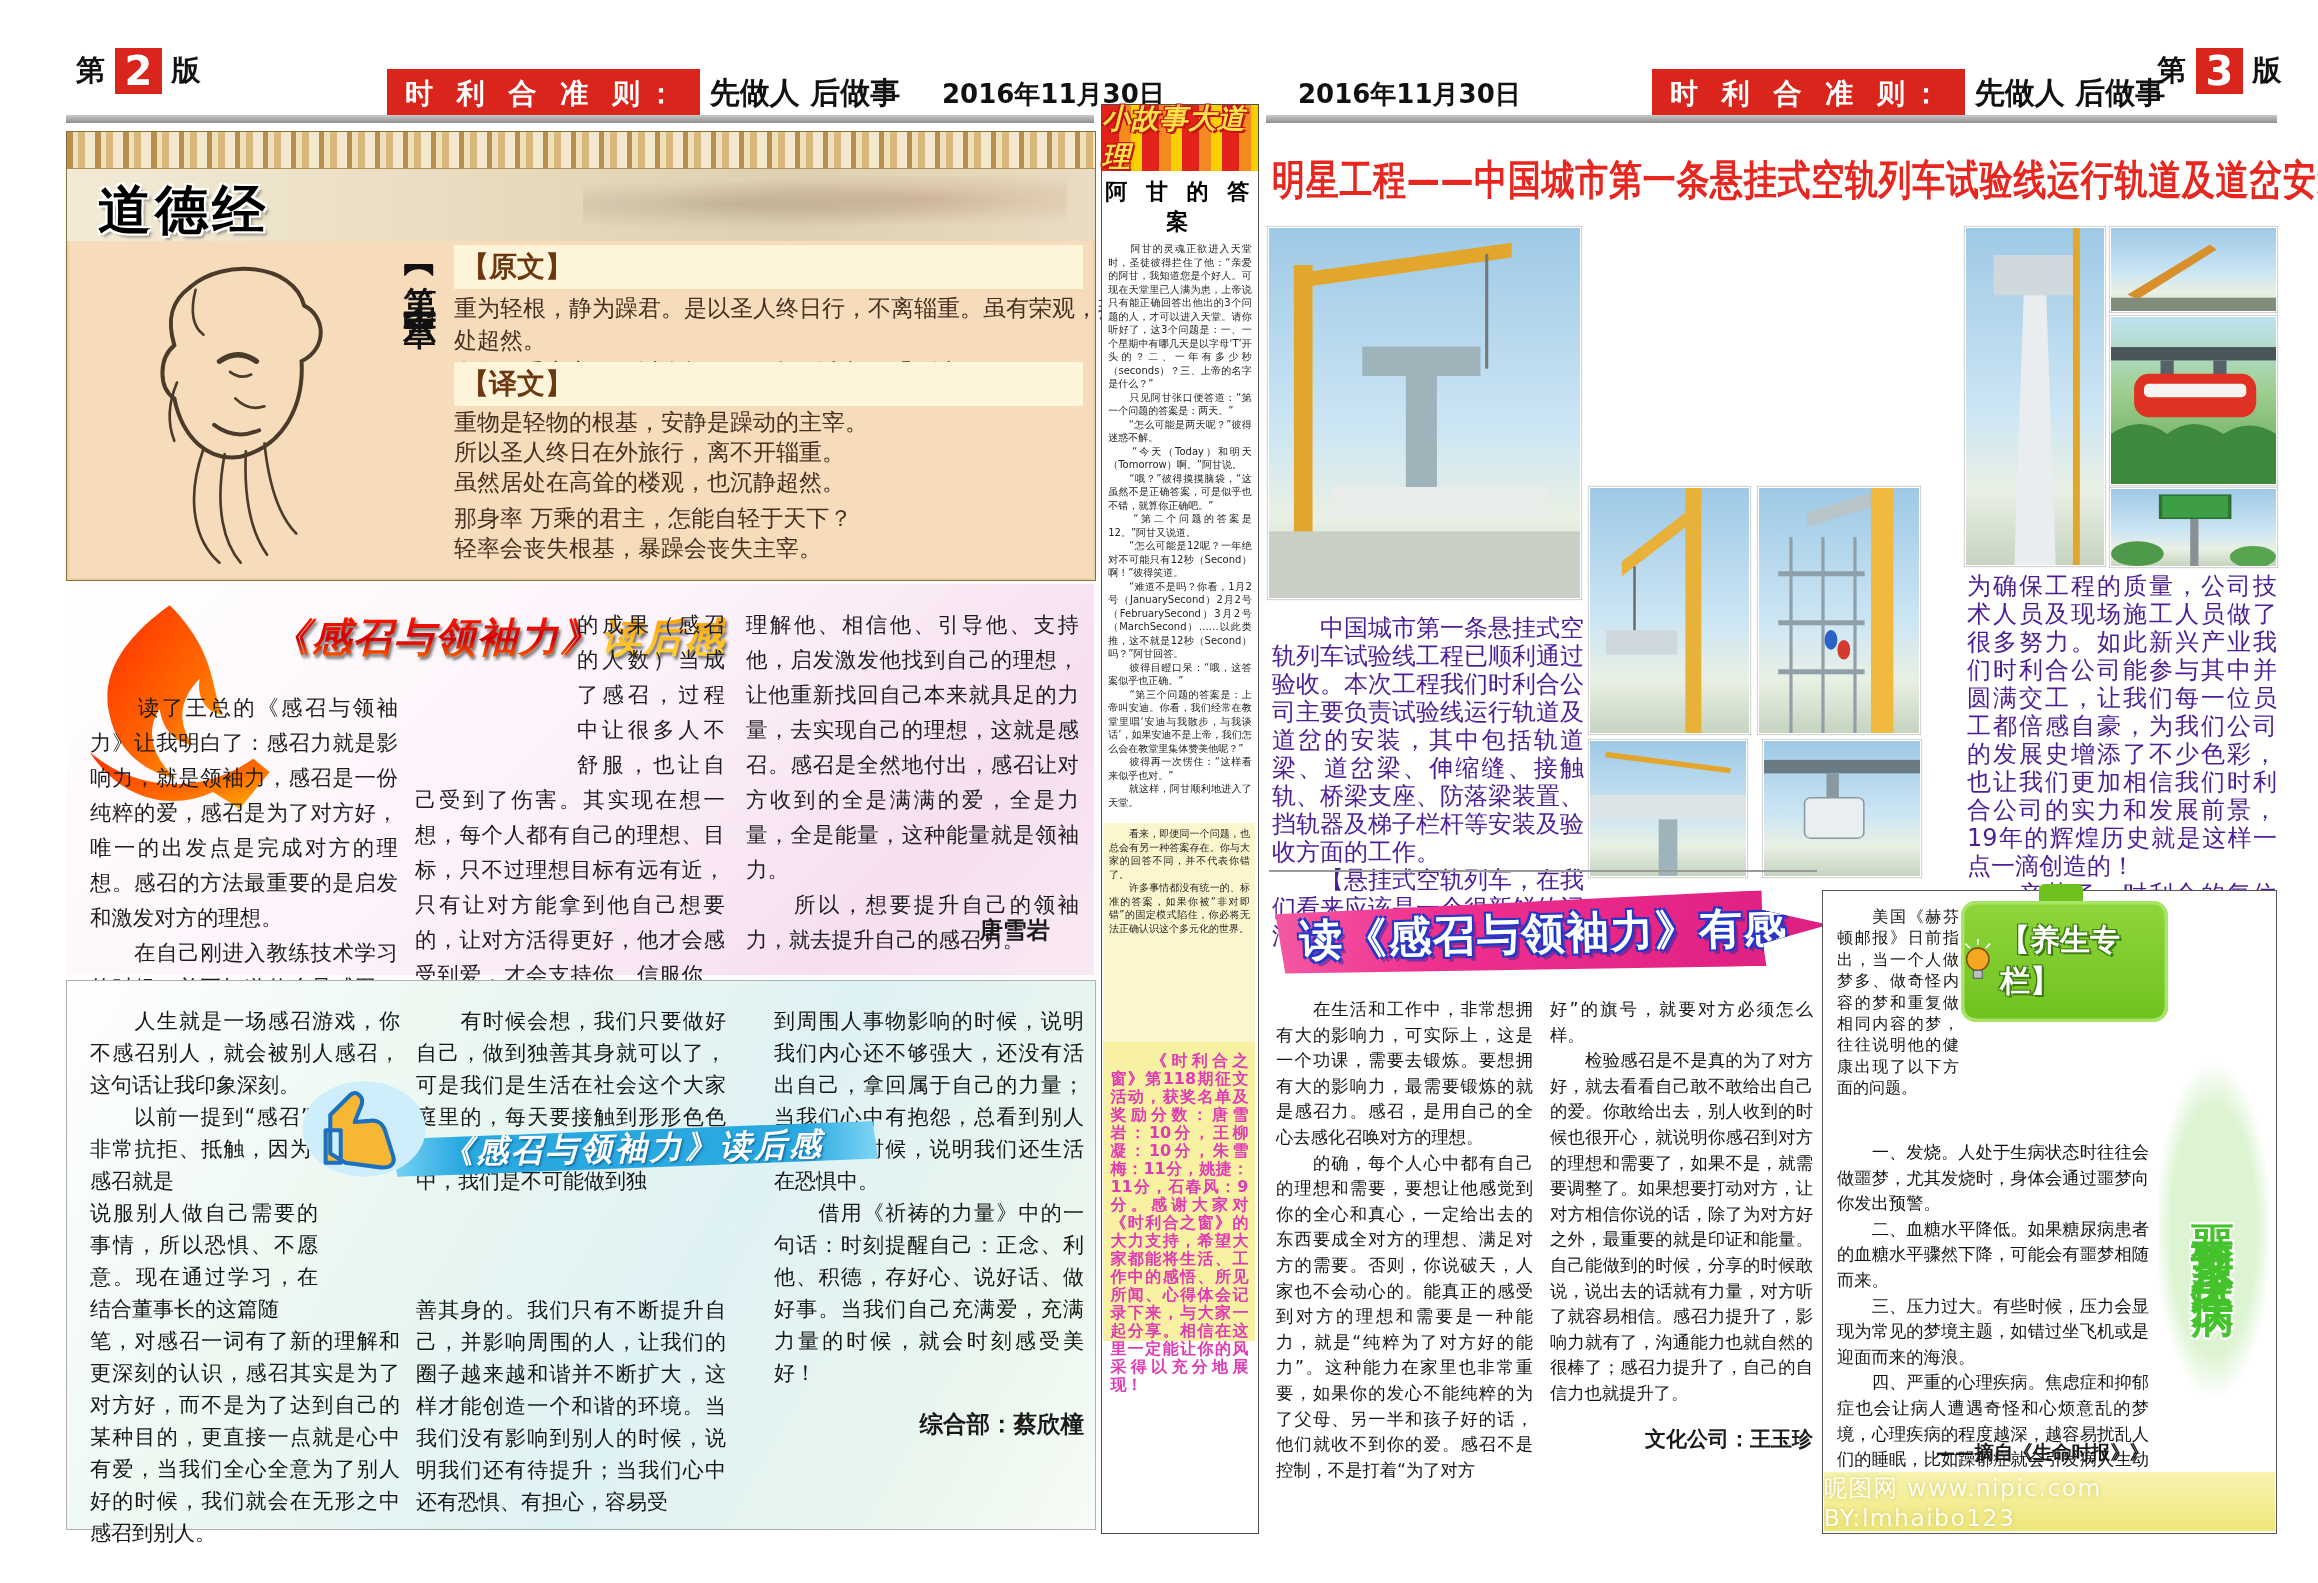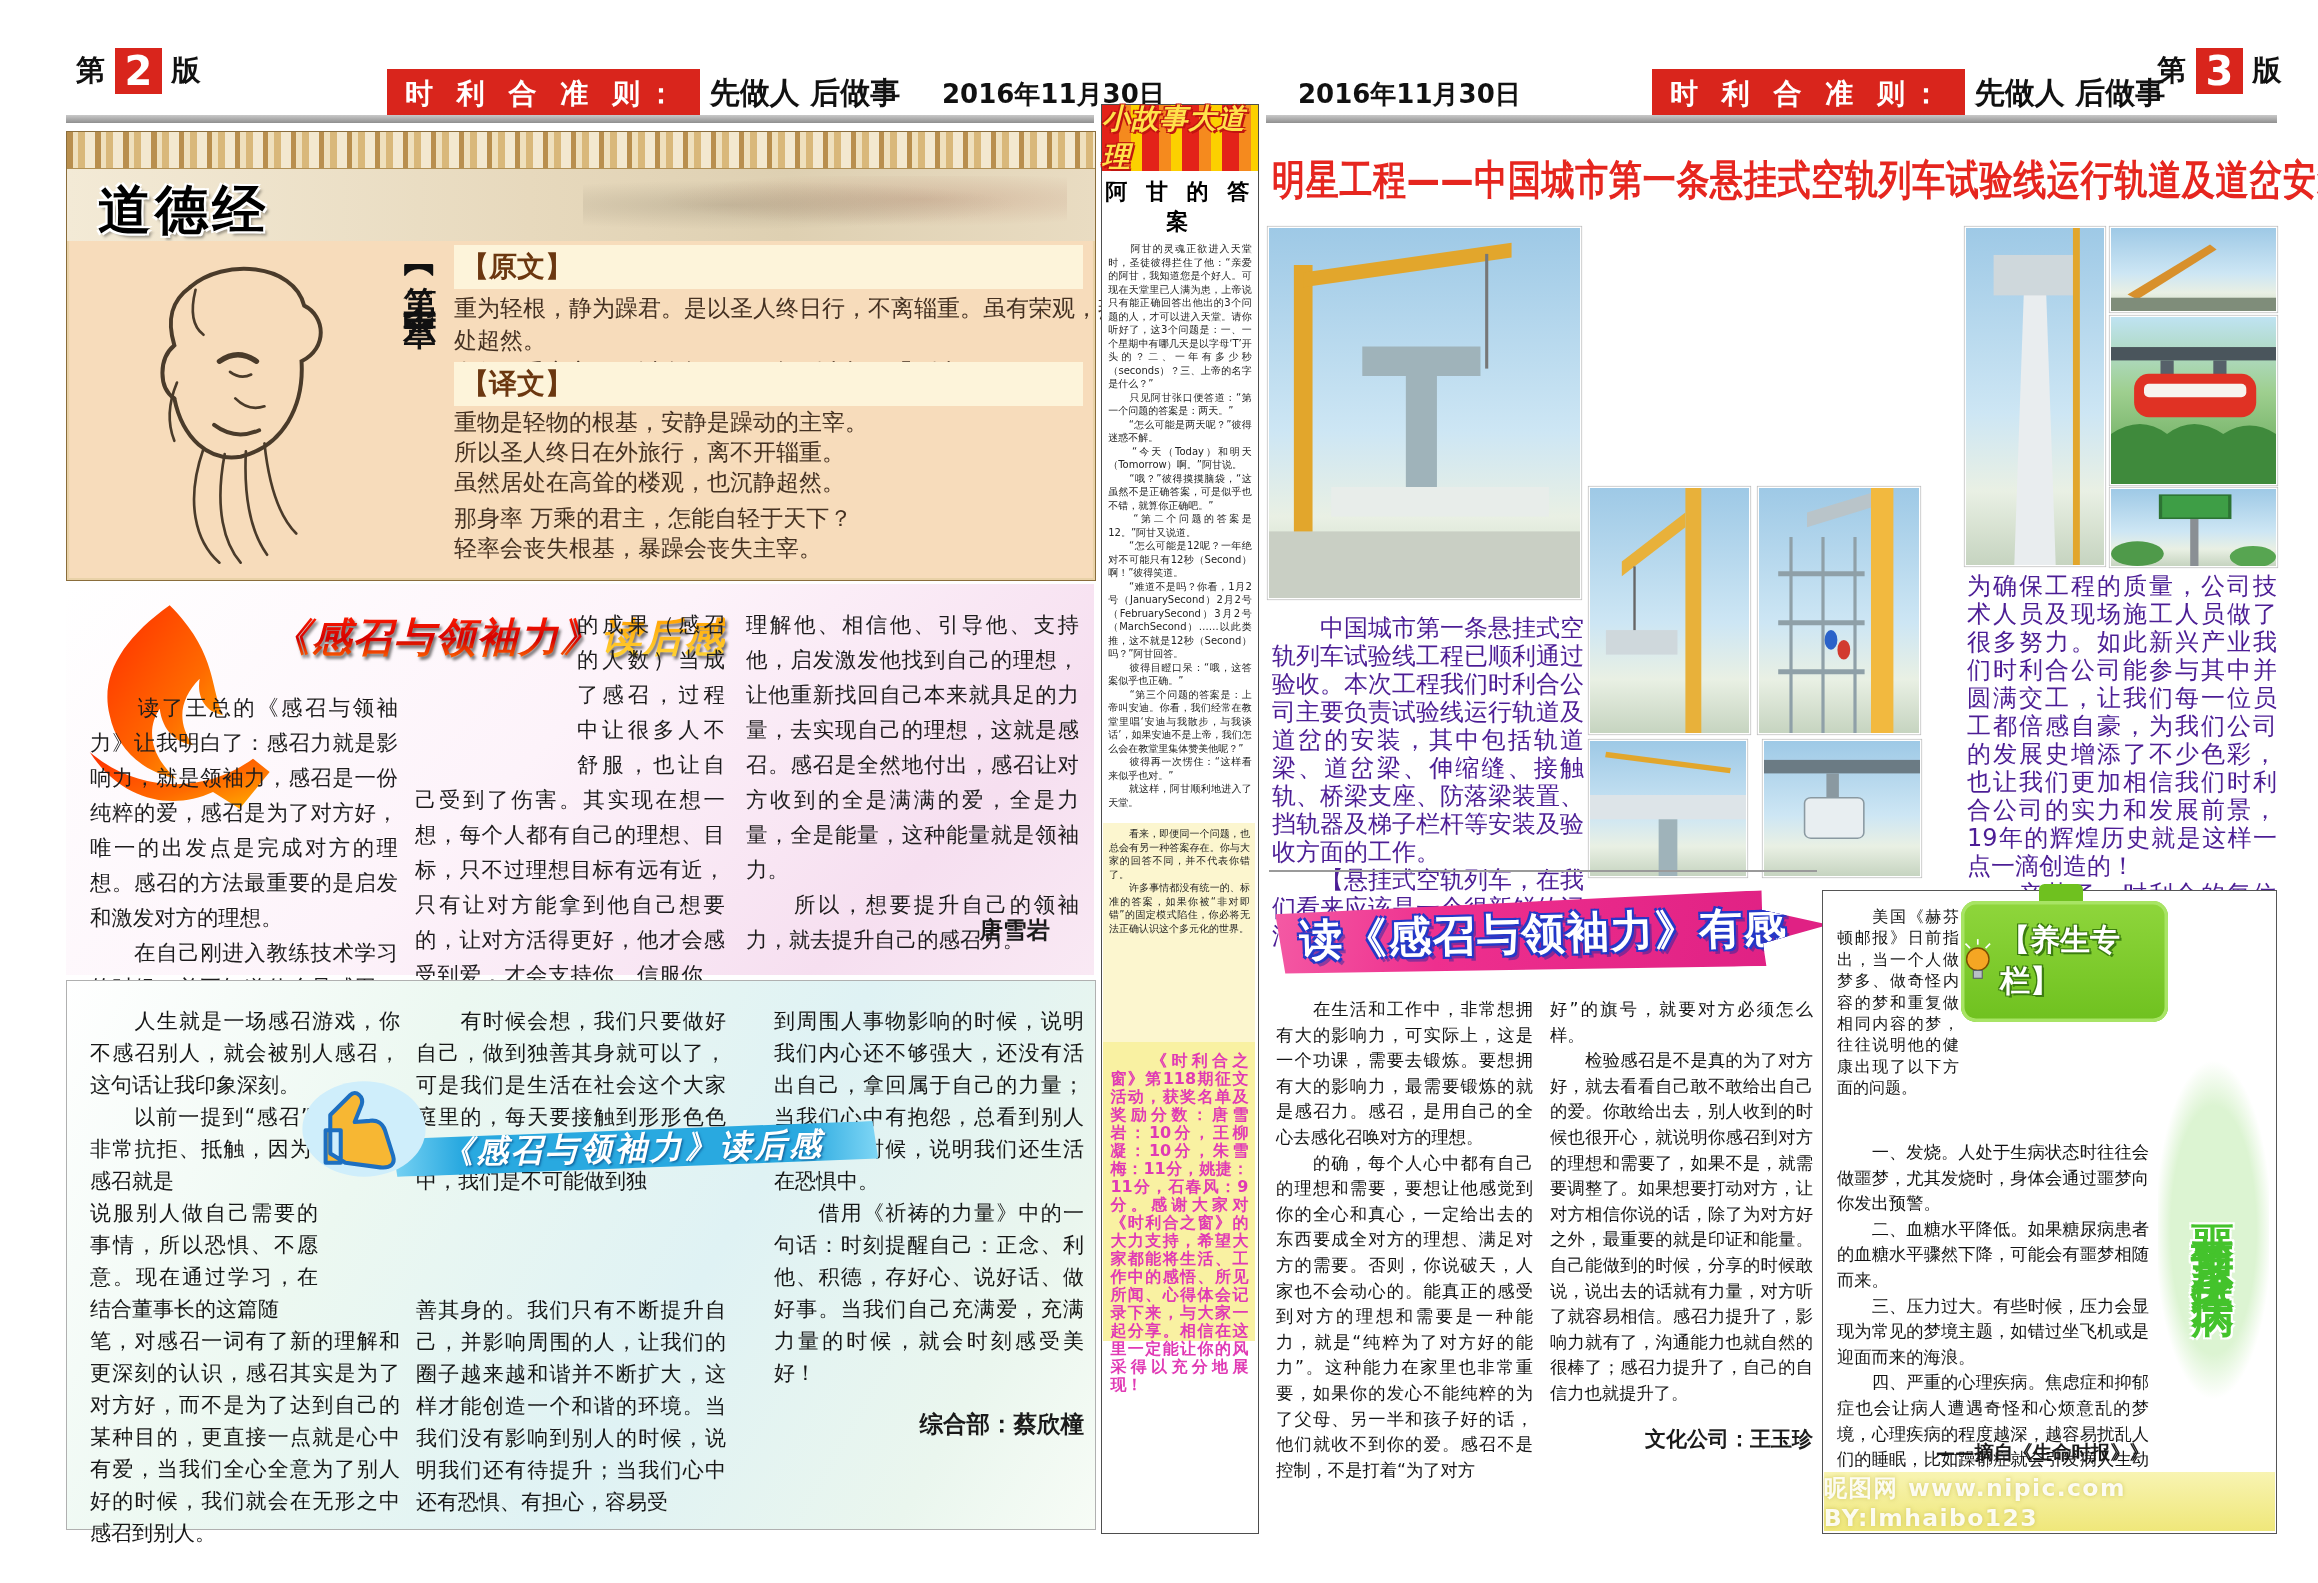--- a/index.html
+++ b/index.html
@@ -95,21 +95,21 @@
      display:flex;align-items:center;justify-content:center;gap:5.5px;}
   .badge span{color:#fff;font-weight:bold;font-size:30px;
      text-shadow:-1.4px -1.4px 0 #3c7d10,1.4px -1.4px 0 #3c7d10,-1.4px 1.4px 0 #3c7d10,2.1px 2.1px 0 #3c7d10;}
   .badge-tab{background:#6fc11f;border-radius:5.5px 5.5px 0 0;}
   .vtitle{writing-mode:vertical-rl;font-size:43px;font-weight:bold;color:#44c32c;letter-spacing:9.7px;
      text-shadow:-2.1px -2.1px 0 #fff,2.1px -2.1px 0 #fff,-2.1px 2.1px 0 #fff,2.1px 2.1px 0 #fff;
      background:radial-gradient(ellipse 70% 48% at 50% 50%,#dcf4d2 55%,rgba(220,244,210,0) 75%);
      display:flex;align-items:center;justify-content:center;}
   .body23{font-size:16px;line-height:21.4px;color:#141414;}
   .wmband{background:linear-gradient(#f8f4b2,#efe77a);display:flex;align-items:center;justify-content:center;}
-  .wmband span{font-size:23.5px;font-weight:bold;color:rgba(255,255,255,.9);letter-spacing:1.4px;
+  .wmband span{font-size:23.5px;font-weight:normal;color:rgba(255,255,255,.9);letter-spacing:1.4px;
      text-shadow:0 0 4.1px rgba(200,190,80,.8);border-radius:11px;}
   .hline{background:#9a9a9a;height:2.1px;}
 </style>
 </head>
 <body>
 
 <div id="canvas">
 
   <div class="abs hdr-row" style="left:76px;top:48px;">
     <span class="hdr-big">第</span>

